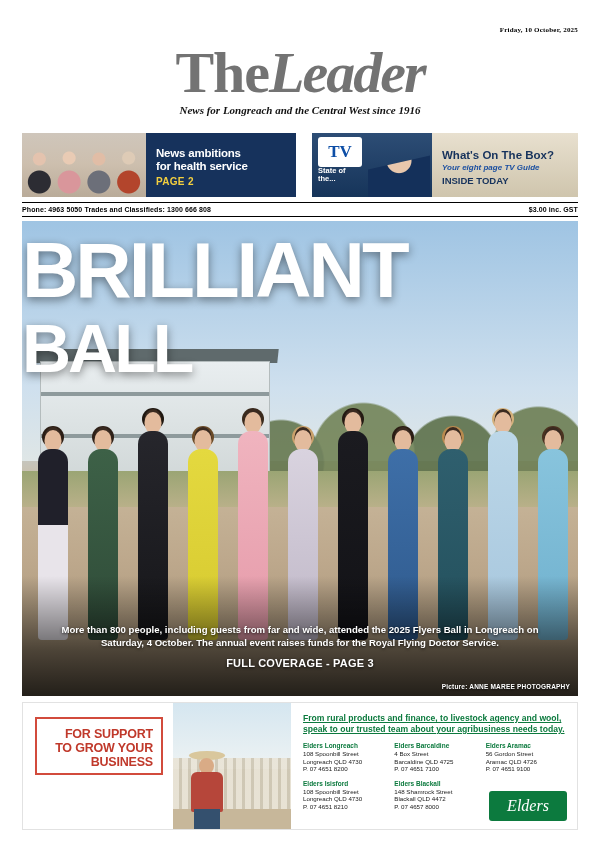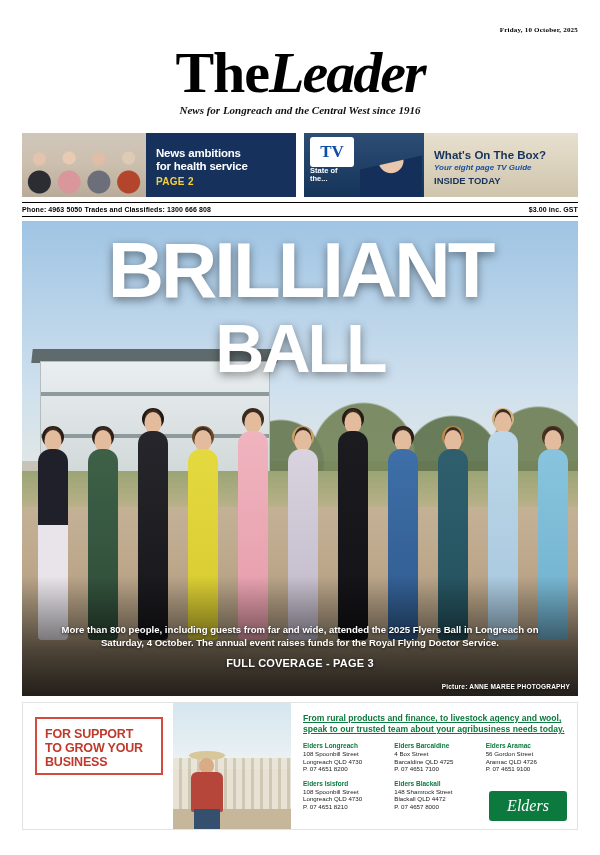--- a/index.html
+++ b/index.html
@@ -32,21 +32,21 @@
     position: absolute;
     top: 44px; left: 0; right: 0;
     text-align: center;
   }
   .masthead-title {
     font-family: "Liberation Serif", serif;
     font-size: 58px;
     line-height: 58px;
     font-weight: bold;
     letter-spacing: -1px;
-    color: #000000;
+    color: #737373;
     white-space: nowrap;
   }
   .masthead-title .the {
     font-style: normal;
   }
   .masthead-title .leader {
     font-style: italic;
     letter-spacing: -2px;
   }
   .masthead-sub {
@@ -120,20 +120,21 @@
     letter-spacing: .3px;
   }
 
   
   .tv-photo {
     width: 120px;
     height: 75px;
     position: relative;
     overflow: hidden;
     background: linear-gradient(#2d4d75, #123055);
+    margin-left: 8px;
   }
   .tv-photo .tvface {
     position: absolute;
     right: 2px; bottom: 0;
     width: 62px; height: 64px;
     background:
       radial-gradient(circle at 50% 26%, #e8c7ac 0 12px, transparent 13px),
       linear-gradient(#14305a 0 100%);
     clip-path: polygon(0 40%, 100% 18%, 100% 100%, 0 100%);
   }
@@ -294,21 +295,21 @@
   .person.tall { height: 228px; }
   .hero-gradient-bottom {
     position: absolute; left: 0; right: 0; bottom: 0; height: 120px;
     background: linear-gradient(rgba(0,0,0,0) 0%, rgba(0,0,0,.55) 62%, rgba(0,0,0,.78) 100%);
   }
 
   
   .headline {
     position: absolute;
     left: 0; right: 0; top: 14px;
-    text-align: center;
+    text-align: left;
     color: #fff;
     font-family: "Liberation Sans", sans-serif;
     font-weight: bold;
     letter-spacing: -3px;
     text-shadow: 0 3px 10px rgba(0,0,0,.45);
     pointer-events: none;
   }
   .headline .l1 {
     font-size: 78px;
     line-height: 70px;
@@ -358,20 +359,21 @@
   }
   .ad-left {
     width: 150px;
     padding: 14px 10px 10px 12px;
     position: relative;
   }
   .ad-left-box {
     border: 2px solid #d24b3c;
     padding: 8px 8px 10px 8px;
     height: 58px;
+    text-align: right;
   }
   .ad-left-head {
     color: #c0392b;
     font-weight: bold;
     font-size: 12.5px;
     line-height: 14px;
     letter-spacing: -.2px;
   }
   .ad-photo {
     width: 118px;

